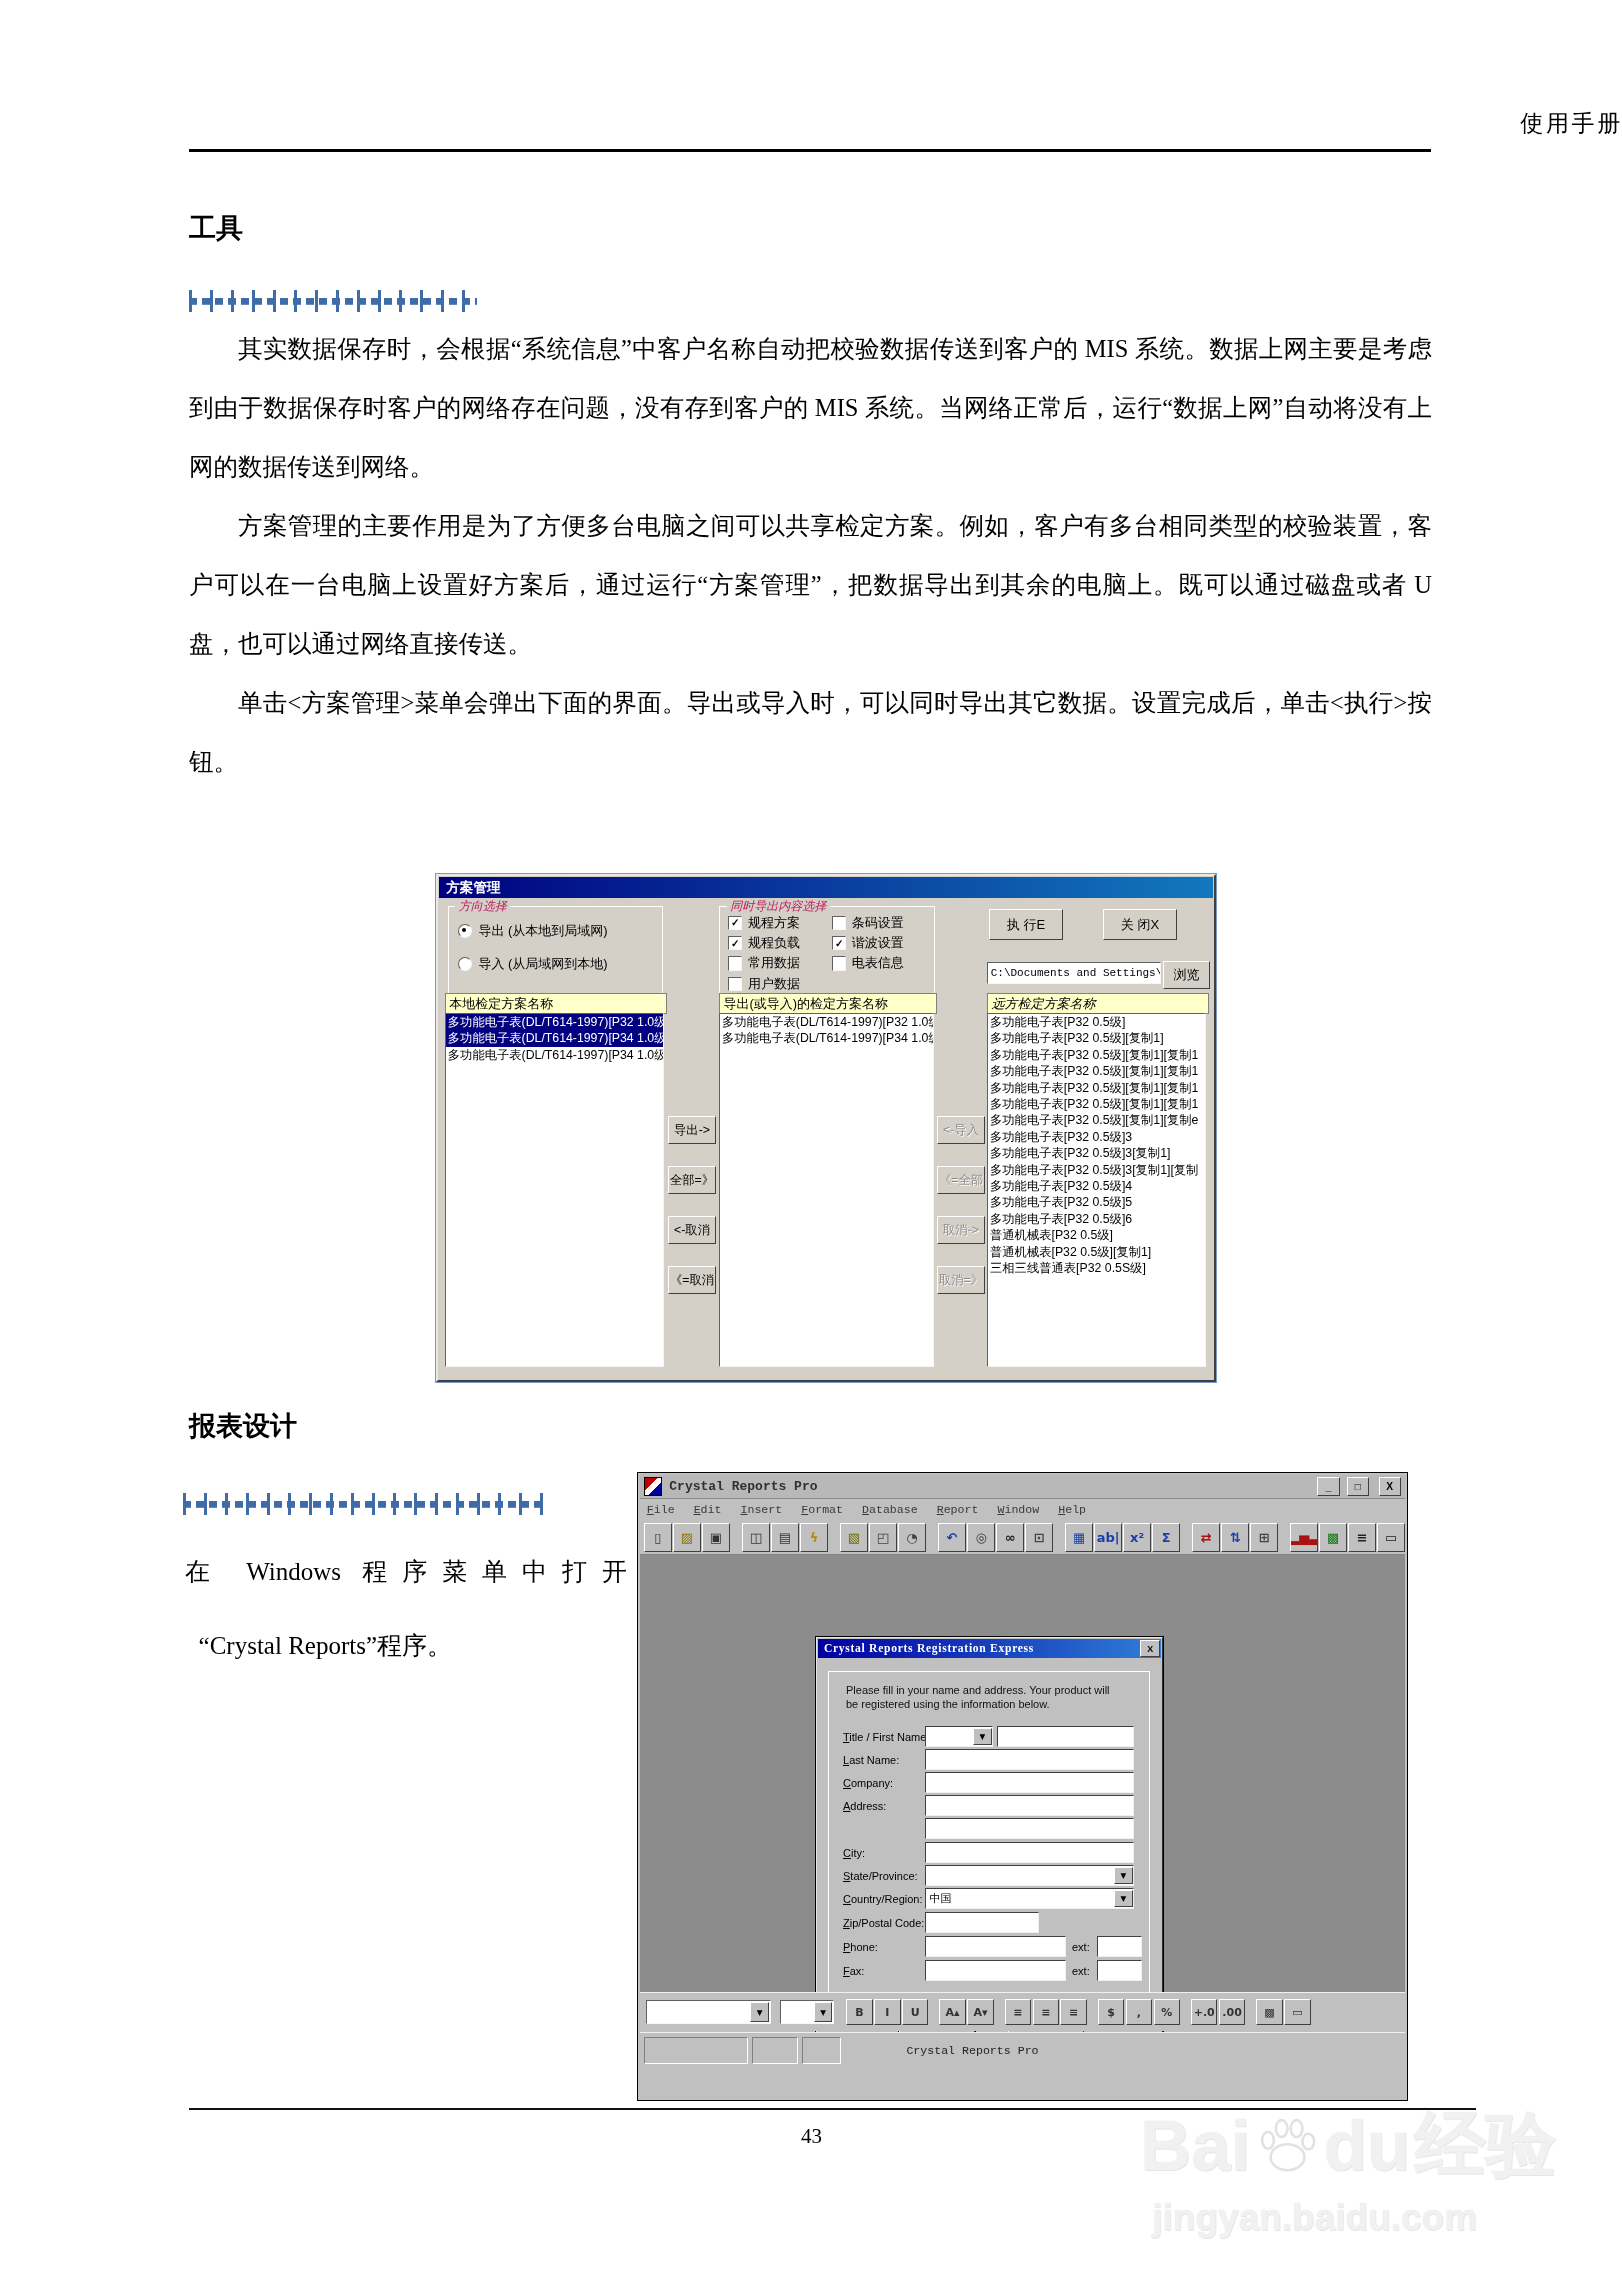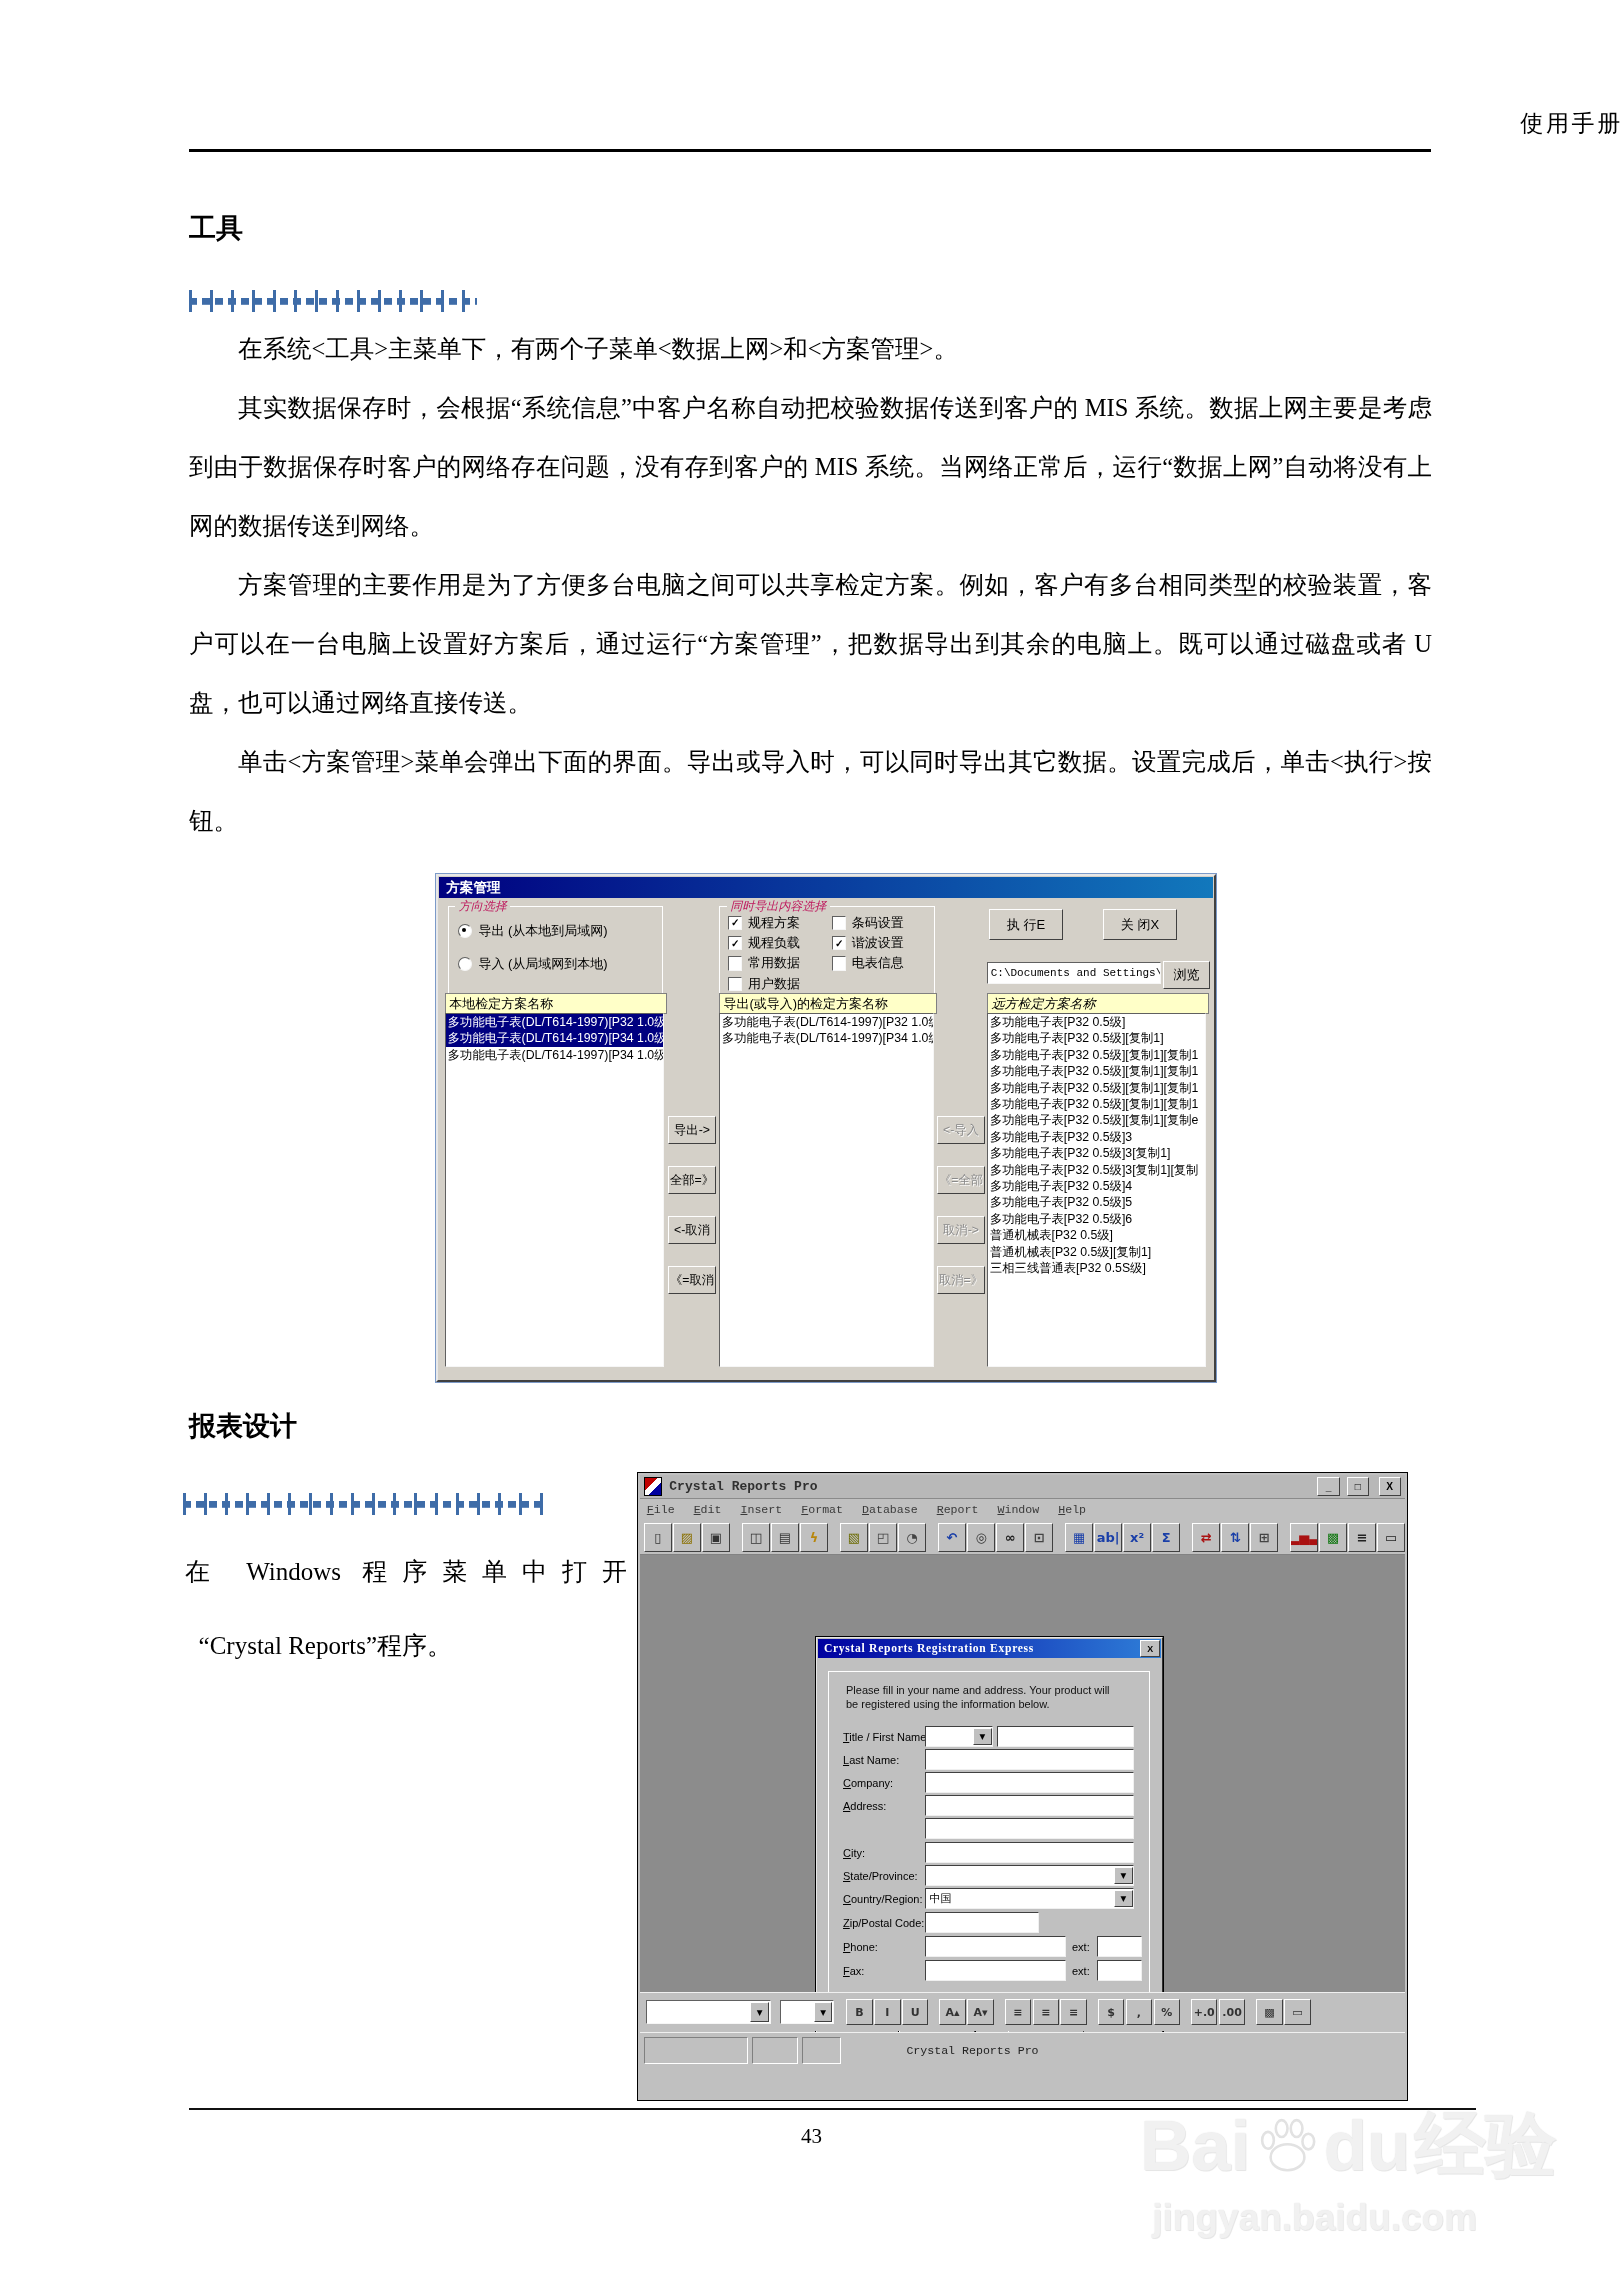--- a/index.html
+++ b/index.html
@@ -154,21 +154,20 @@
 
 <div class="page">
 
   <div class="doc-title">使用手册</div>
   <div class="header-rule"></div>
 
   <div class="h1 tools-h">工具</div>
   <div class="tick-divider d1"></div>
   <div class="paras">
 
-  <p class="para">在系统&lt;工具&gt;主菜单下，有两个子菜单&lt;数据上网&gt;和&lt;方案管理&gt;。</p>
       <p class="para">其实数据保存时，会根据“系统信息”中客户名称自动把校验数据传送到客户的 MIS 系统。数据上网主要是考虑到由于数据保存时客户的网络存在问题，没有存到客户的 MIS 系统。当网络正常后，运行“数据上网”自动将没有上网的数据传送到网络。</p>
       <p class="para">方案管理的主要作用是为了方便多台电脑之间可以共享检定方案。例如，客户有多台相同类型的校验装置，客户可以在一台电脑上设置好方案后，通过运行“方案管理”，把数据导出到其余的电脑上。既可以通过磁盘或者 U 盘，也可以通过网络直接传送。</p>
       <p class="para">单击&lt;方案管理&gt;菜单会弹出下面的界面。导出或导入时，可以同时导出其它数据。设置完成后，单击&lt;执行&gt;按钮。</p>
     </div>
 
   <div class="sdlg">
     <div class="sdlg-title">
       <span>方案管理</span>
     </div>
 

